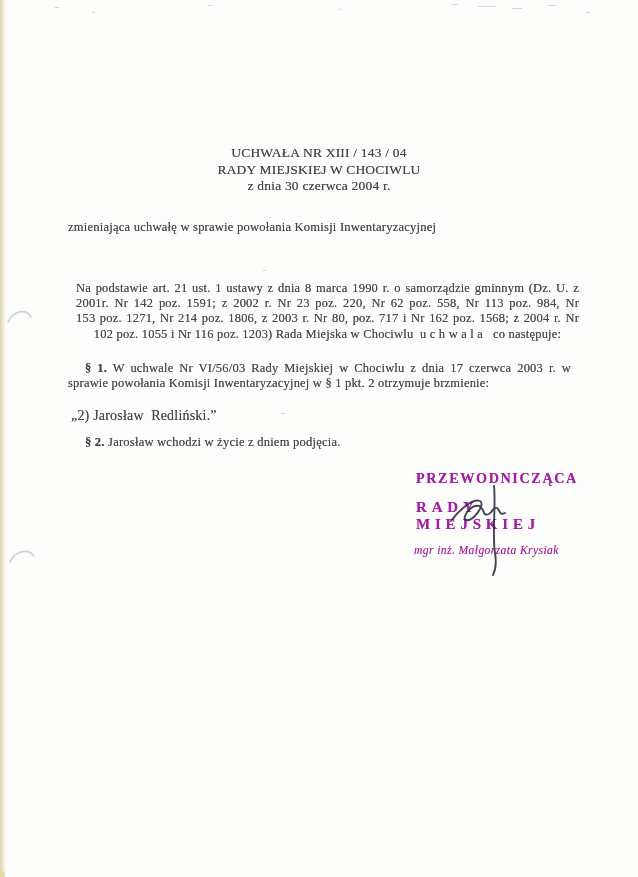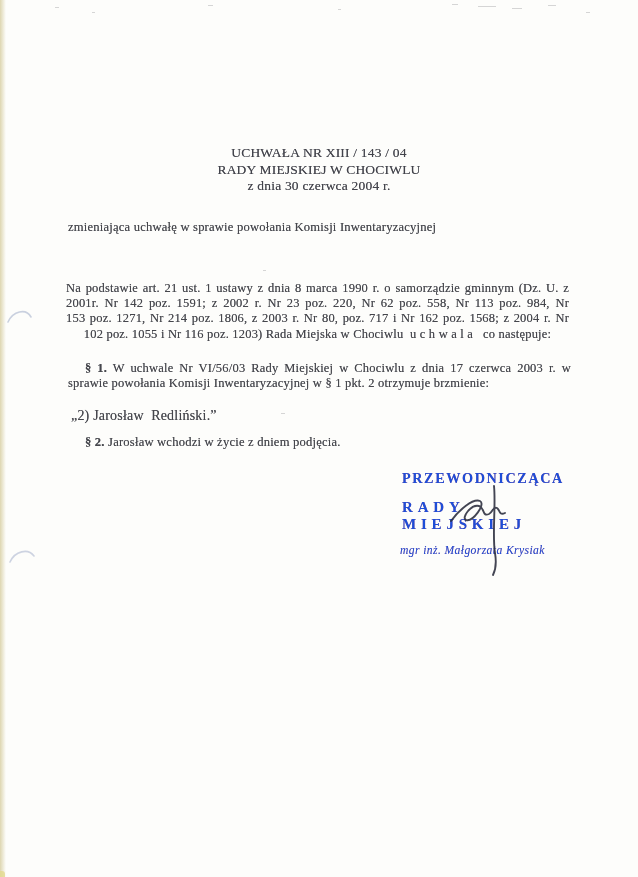--- a/index.html
+++ b/index.html
@@ -29,42 +29,42 @@
     position:absolute;top:145px;left:0;width:638px;
     text-align:center;font-size:13.5px;line-height:16.5px;
     color:#42434b;
   }
   .subject{
     position:absolute;top:220px;left:68px;
     font-size:12.6px;
     text-align:center;
   }
   .legal{
-    position:absolute;top:281px;left:66px;width:503px;
+    position:absolute;top:281px;left:76px;width:503px;
     font-size:12.5px;line-height:15.2px;
   }
   .jline{text-align:justify;text-align-last:justify;}
   .lline{text-align:center;white-space:pre-wrap;}
   .par1{
     position:absolute;top:361px;left:68px;width:503px;
     font-size:12.5px;line-height:15.4px;
   }
   .par1 .first{text-indent:17px;text-align:justify;text-align-last:justify;}
   .blab{font-weight:bold;}
   .quote{
     position:absolute;top:408px;left:71px;
     font-size:14px;white-space:pre-wrap;text-align:right;
   }
   .par2{
     position:absolute;top:435px;left:85px;
     font-size:12.6px;
   }
   .stamp{
-    position:absolute;top:470px;left:402px;width:160px;
-    color:#1d4ed8;
+    position:absolute;top:470px;left:416px;width:160px;
+    color:#a21caf;
   }
   .stamp .s1{
     font-size:14.2px;font-weight:bold;letter-spacing:1.6px;
     text-shadow:0 0 .6px rgba(208,71,99,.75);
   }
   .stamp .s2{
     font-size:15px;font-weight:bold;letter-spacing:4.8px;
     margin-top:12px;text-shadow:0 0 .6px rgba(208,71,99,.7);
   }
   .stamp .s3{

